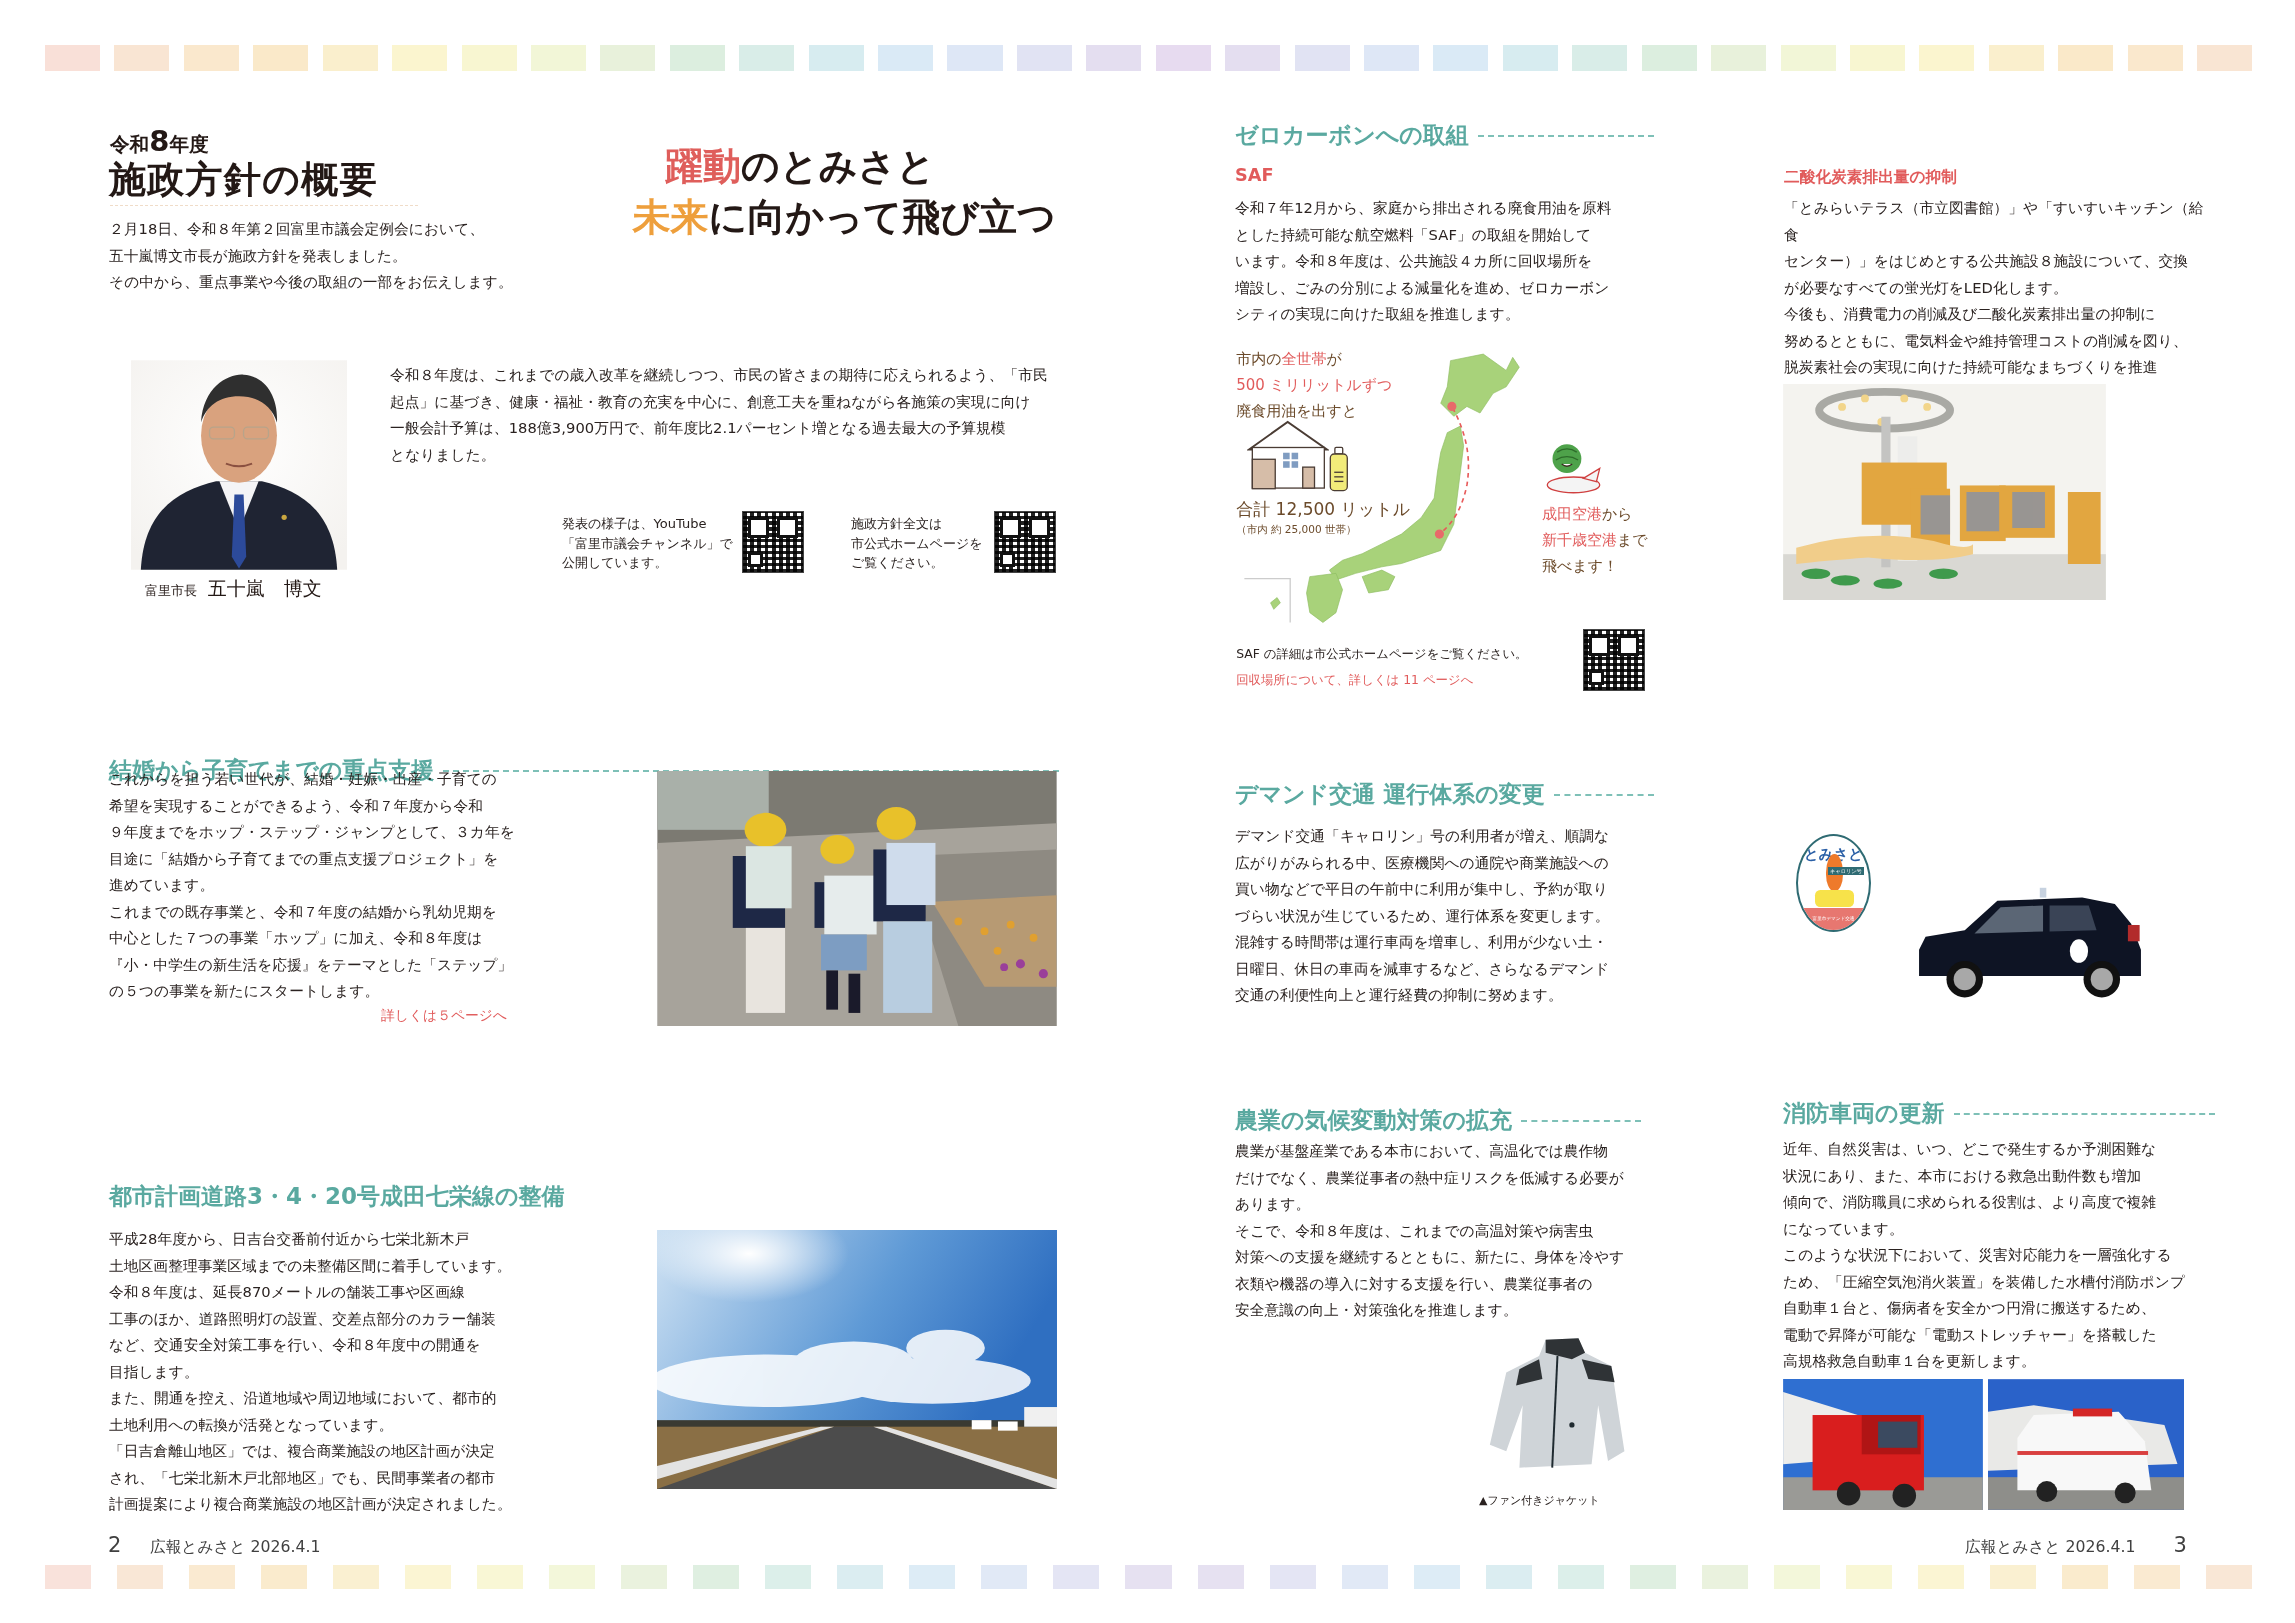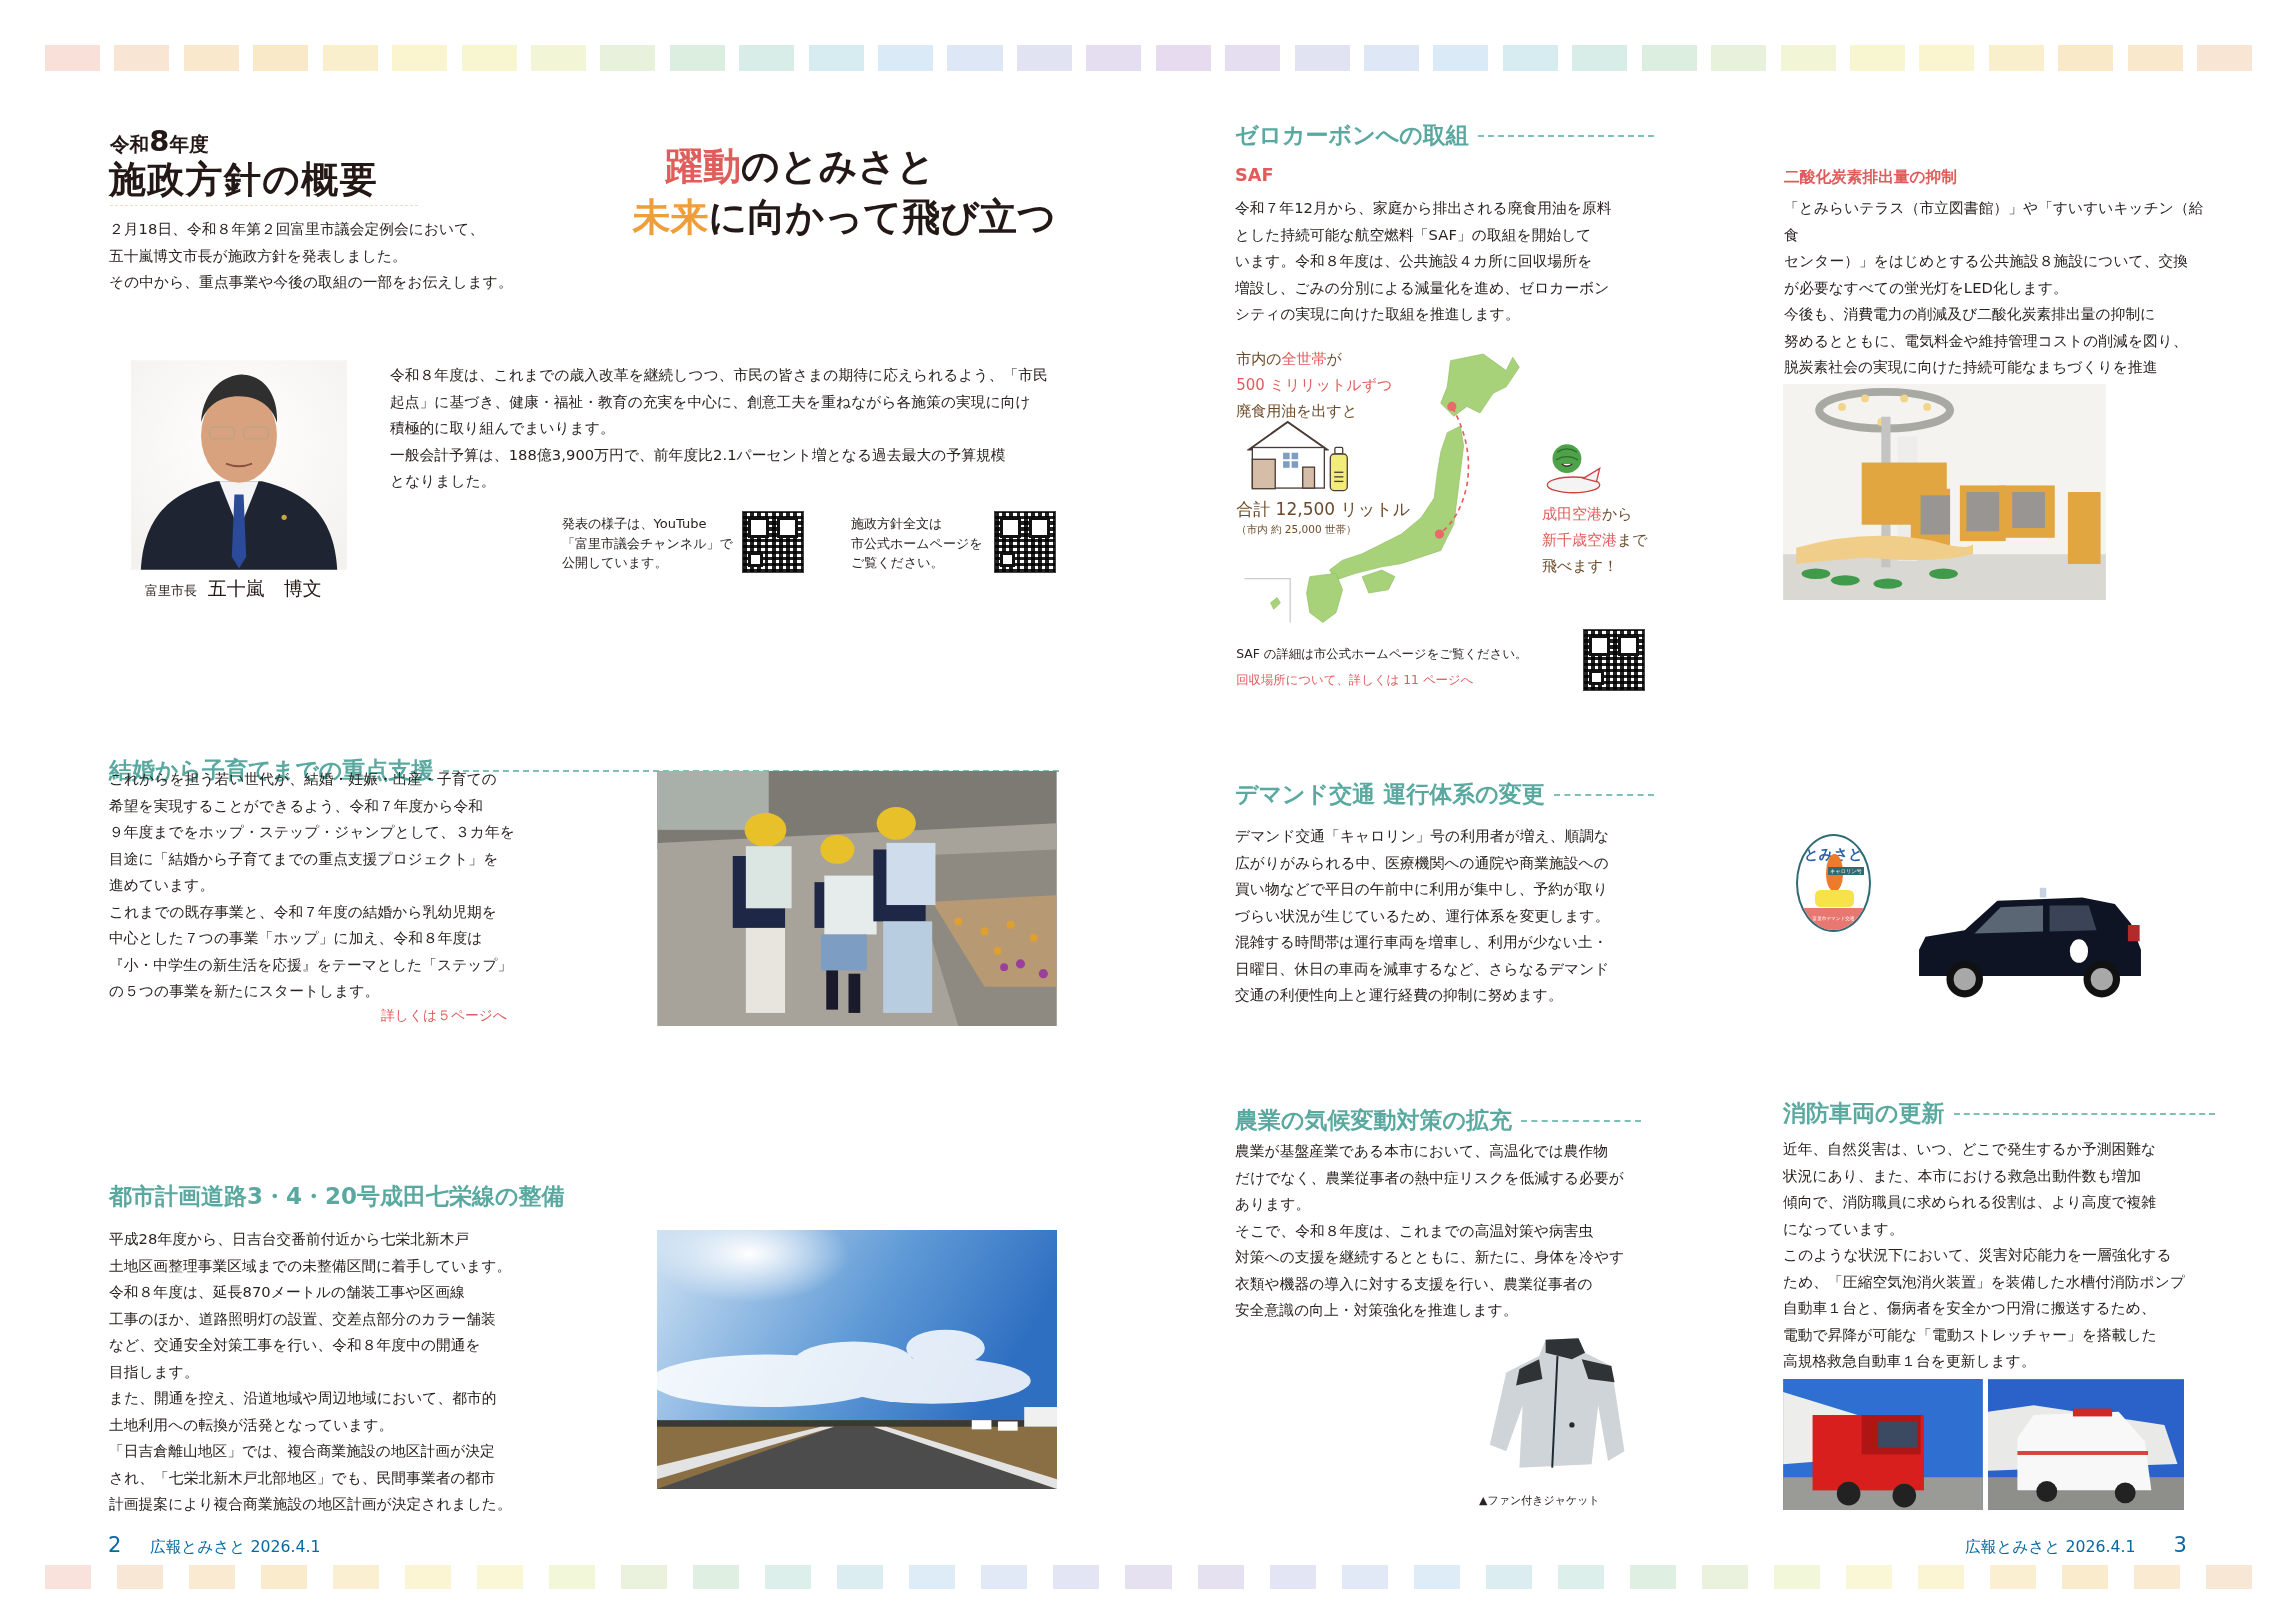--- a/index.html
+++ b/index.html
@@ -37,21 +37,21 @@
   .photo { position: absolute; overflow: hidden; }
   .qr { position: absolute; width: 62px; height: 62px; border: 1.3px solid #444; background:
      repeating-linear-gradient(90deg, #222 0 3.9px, #fff 3.9px 7.2px),
      repeating-linear-gradient(0deg, #222 0 3.3px, #fff 3.3px 5.9px);
      background-blend-mode: multiply; padding: 3.9px; }
   .qr::before, .qr::after { content: ""; position: absolute; width: 14.4px; height: 14.4px; border: 3.3px solid #111; background: #fff; }
   .qr::before { left: 5.2px; top: 5.2px; }
   .qr::after { right: 5.2px; top: 5.2px; }
   .qr .corner { position: absolute; left: 5.2px; bottom: 5.2px; width: 14.4px; height: 14.4px; border: 3.3px solid #111; background: #fff; }
 
-  .footer { position: absolute; font-size: 15.7px; color: #0369a1; }
+  .footer { position: absolute; font-size: 15.7px; color: #404040; }
   .footer .pg { font-size: 21px; }
 </style>
 </head>
 <body>
 
 <div class="stripe-bar" id="top-stripe" style="top:45px;">
     <div class="seg" style="background: rgb(244, 198, 184);"></div>
     <div class="seg" style="background: rgb(244, 207, 174);"></div>
     <div class="seg" style="background: rgb(246, 214, 164);"></div>
     <div class="seg" style="background: rgb(245, 215, 156);"></div>
@@ -157,21 +157,20 @@
     </svg>
   </div>
   <div class="abs" style="left:145px; top:576px; font-size:13px; color:#231815;">
     <span>富里市長</span>
     <span style="font-size:19px; margin-left:6.5px;">五十嵐　博文</span>
   </div>
 
   <div class="abs body-text" style="left:390px; top:362px; width:675px;">
     <p>令和８年度は、これまでの歳入改革を継続しつつ、市民の皆さまの期待に応えられるよう、「市民</p>
     <p>起点」に基づき、健康・福祉・教育の充実を中心に、創意工夫を重ねながら各施策の実現に向け</p>
-    <p>積極的に取り組んでまいります。</p>
     <p>一般会計予算は、188億3,900万円で、前年度比2.1パーセント増となる過去最大の予算規模</p>
     <p>となりました。</p>
   </div>
 
   <div class="abs" style="left:562px; top:514px; font-size:13px; line-height:19.6px;">
     <div>発表の様子は、YouTube</div>
     <div>「富里市議会チャンネル」で</div>
     <div>公開しています。</div>
   </div>
   <div class="qr" style="left:742px; top:511px;">

